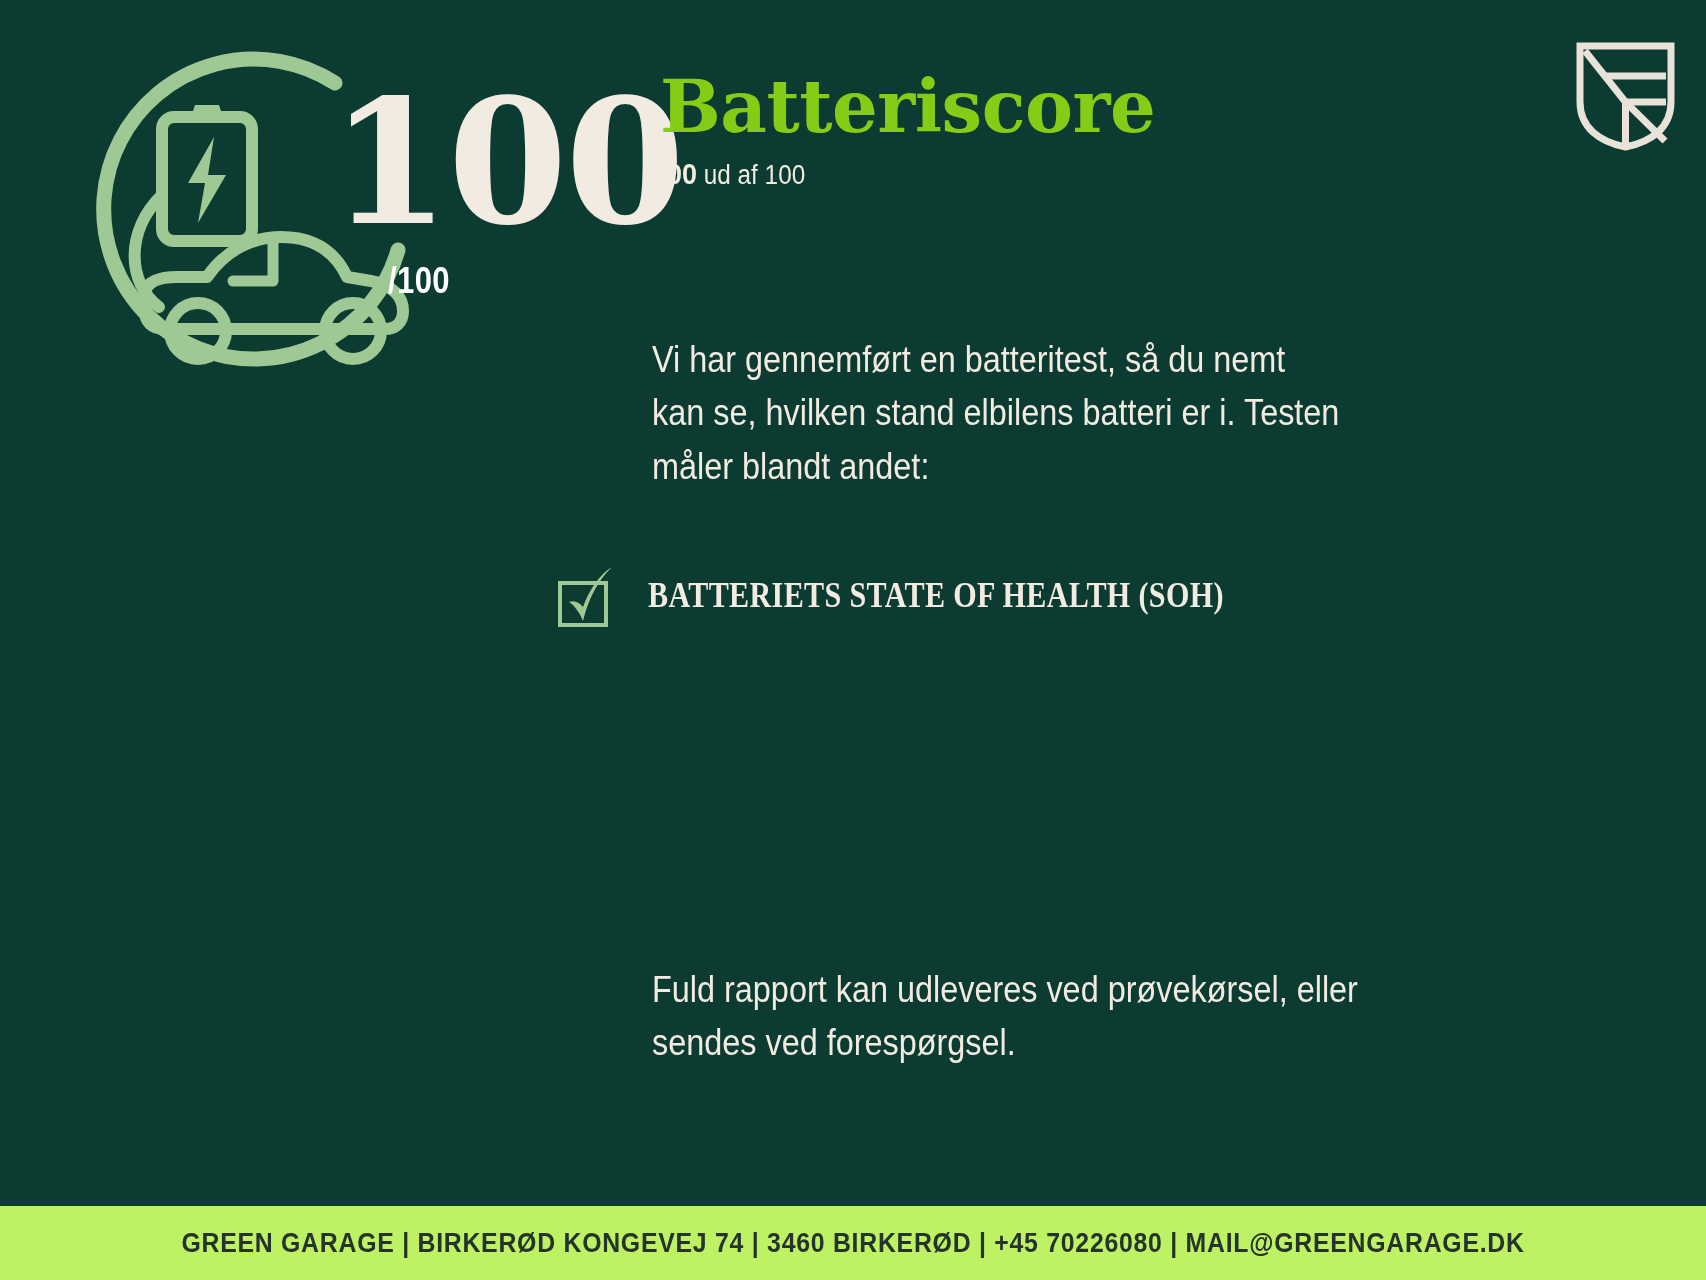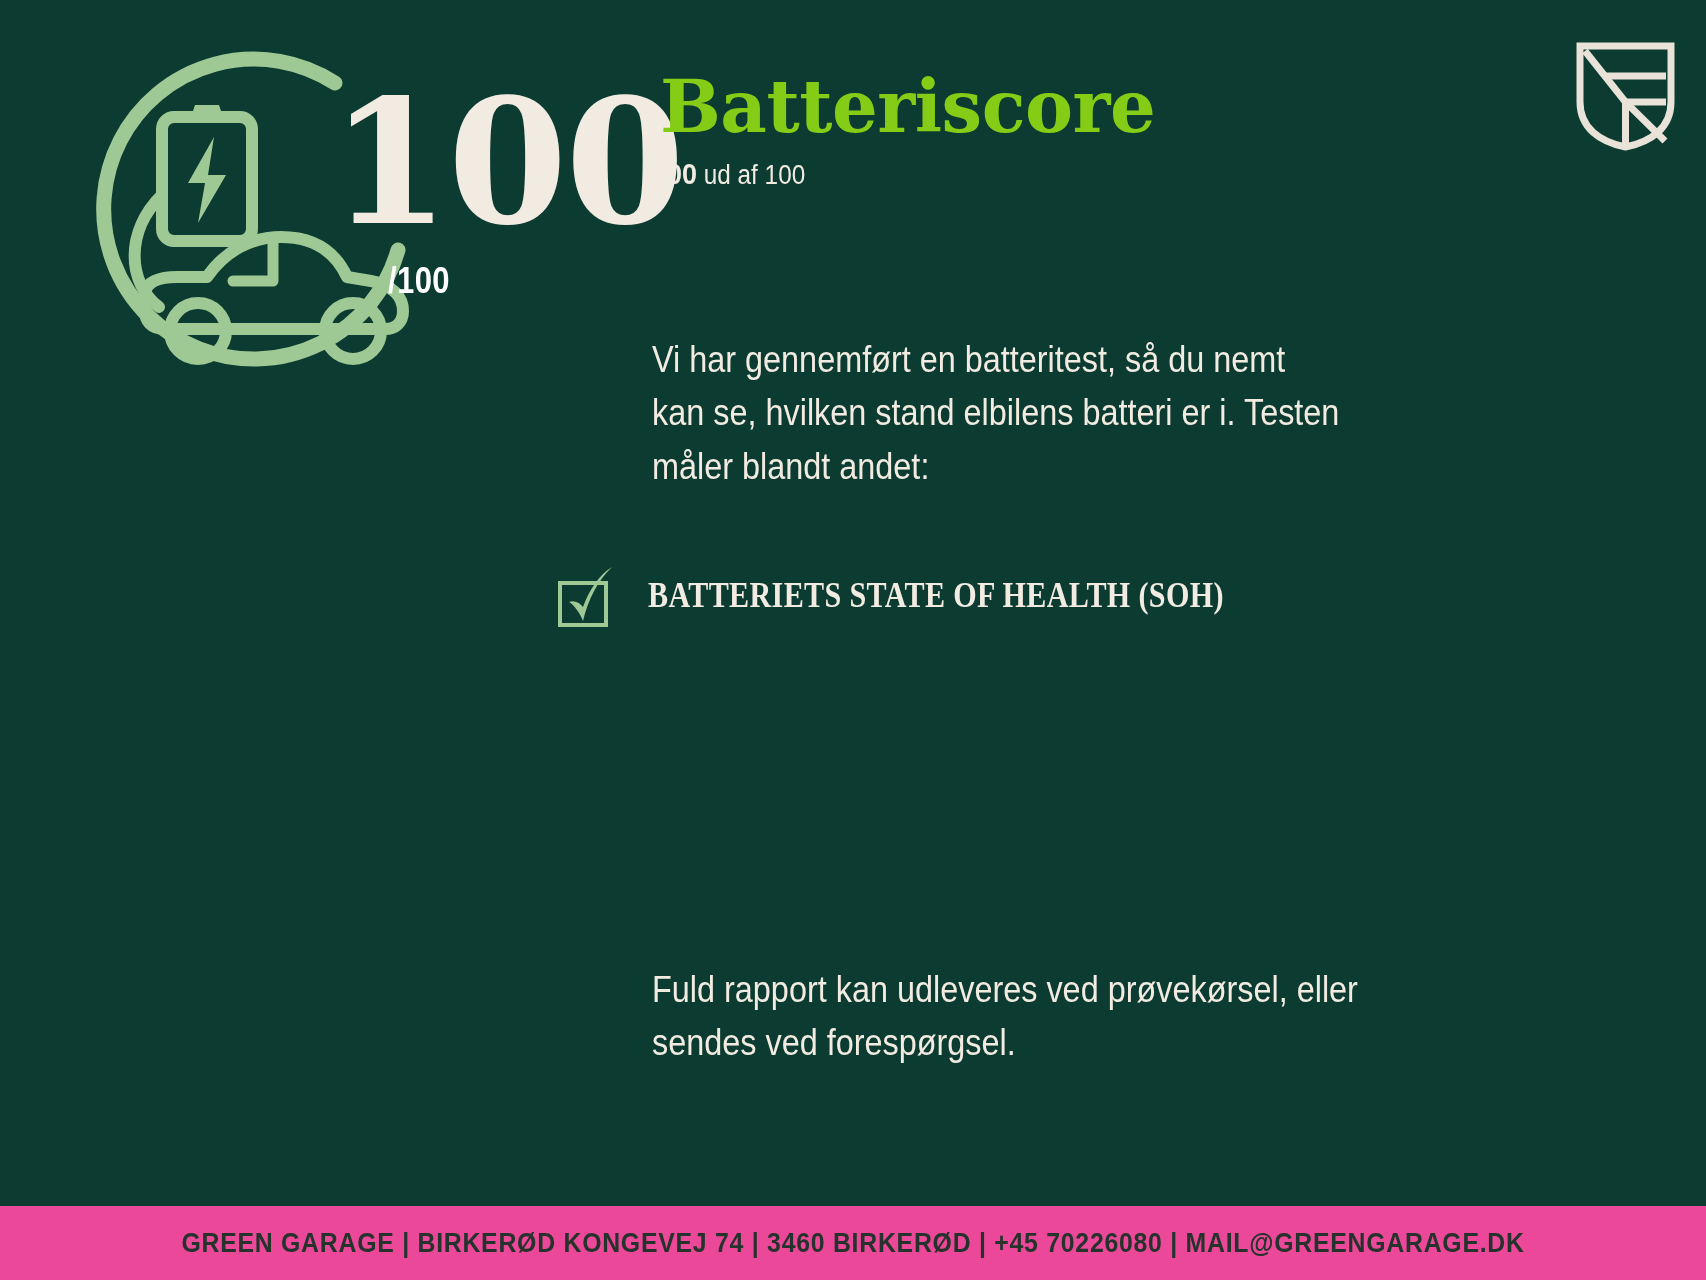--- a/index.html
+++ b/index.html
@@ -93,21 +93,21 @@
     line-height:1.48;
     color:#f2ebe2;
     transform:scaleX(.9);
     transform-origin:left top;
     white-space:pre-line;
   }
 
   
   .footer{
     position:absolute;left:0;bottom:0;width:1706px;height:74px;
-    background:#ec4899;
+    background:#bef264;
     display:flex;align-items:center;justify-content:center;
   }
   .footer-text{
     font-weight:700;
     font-size:27px;
     letter-spacing:.8px;
     color:#26332c;
     transform:scaleX(.92);
     white-space:nowrap;
   }

